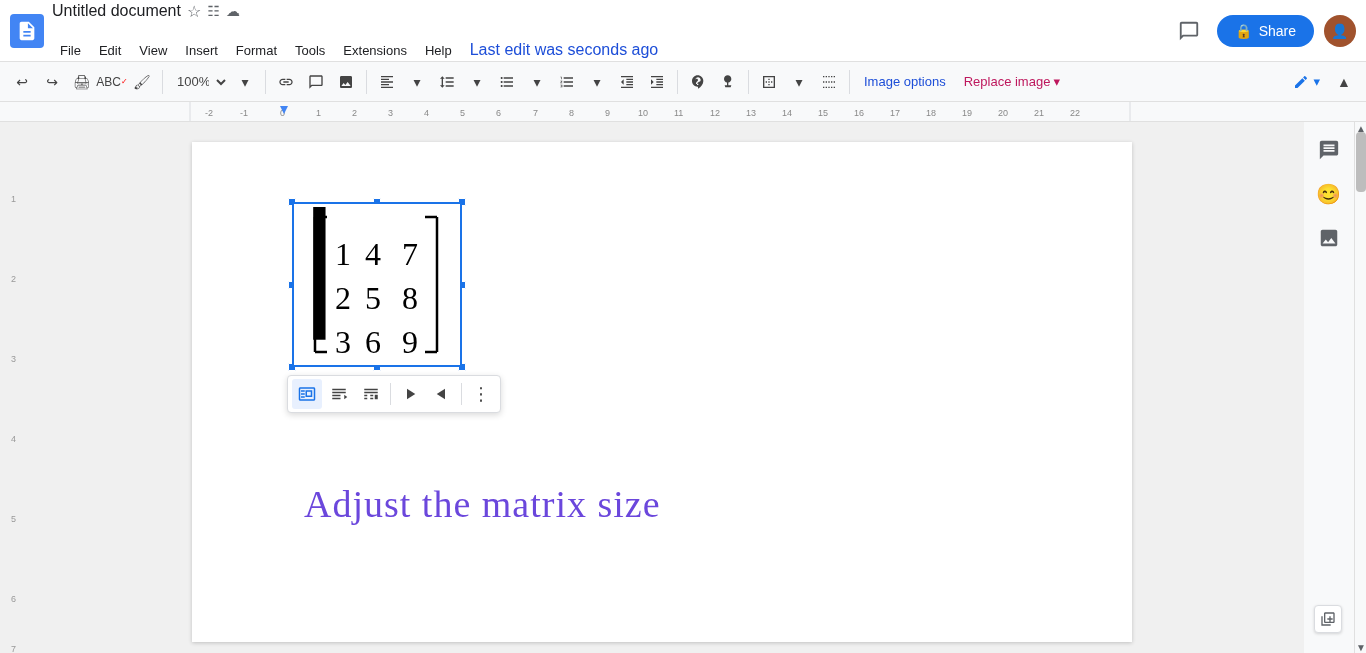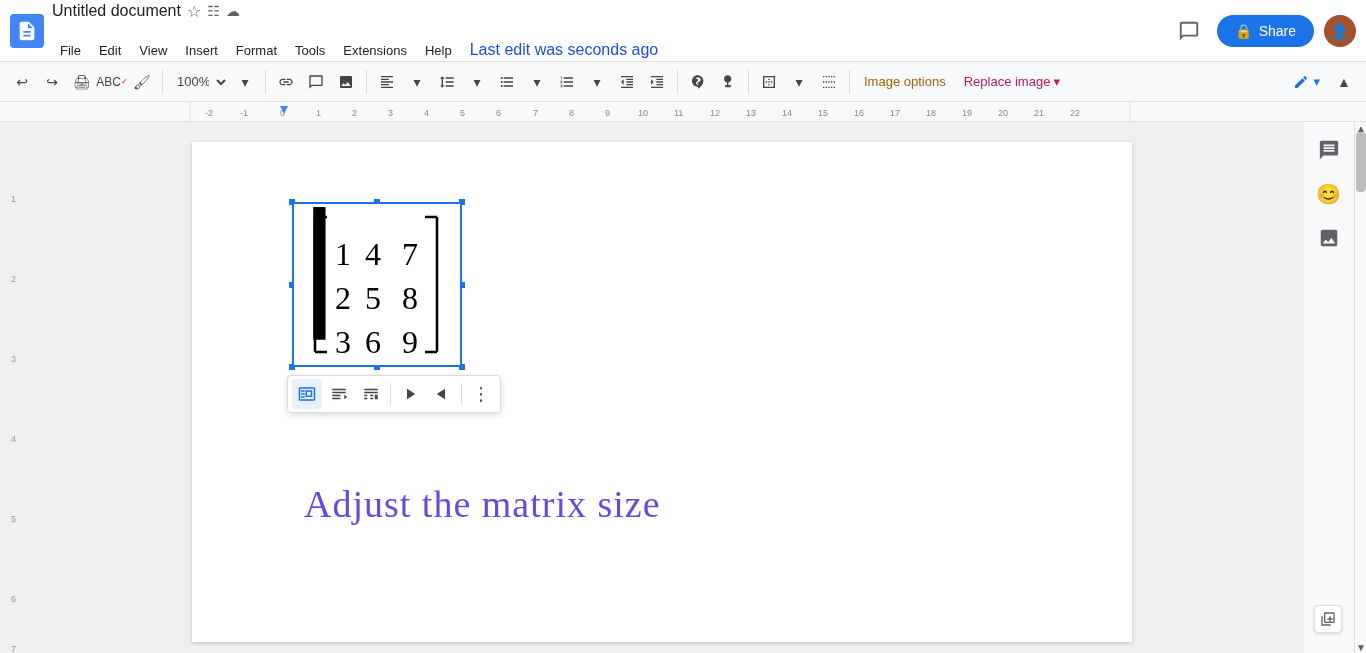--- a/index.html
+++ b/index.html
@@ -242,21 +242,21 @@
       left: 112px;
       font-family: 'Courier New', cursive;
       font-size: 36px;
       color: #6b47dc;
       font-style: italic;
       letter-spacing: 1px;
     }
 
     #toolbar-image-options {
       font-size: 13px;
-      color: #a16207;
+      color: #1d4ed8;
       padding: 4px 8px;
       cursor: pointer;
       border-radius: 4px;
       white-space: nowrap;
     }
     #toolbar-replace-image {
       font-size: 13px;
       color: #be185d;
       padding: 4px 8px;
       cursor: pointer;

